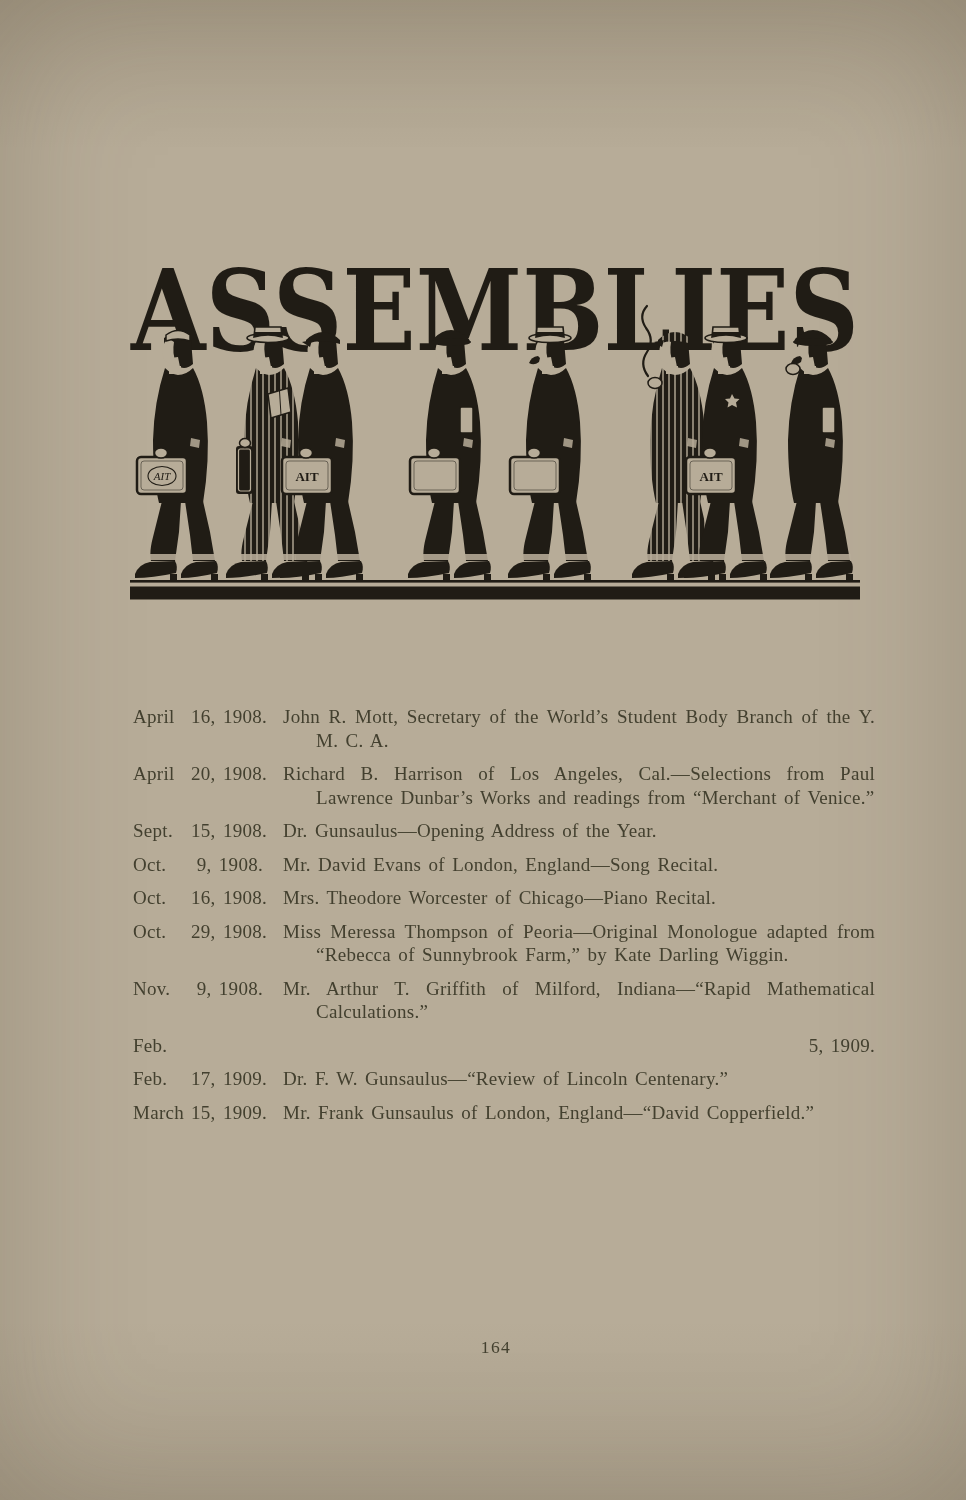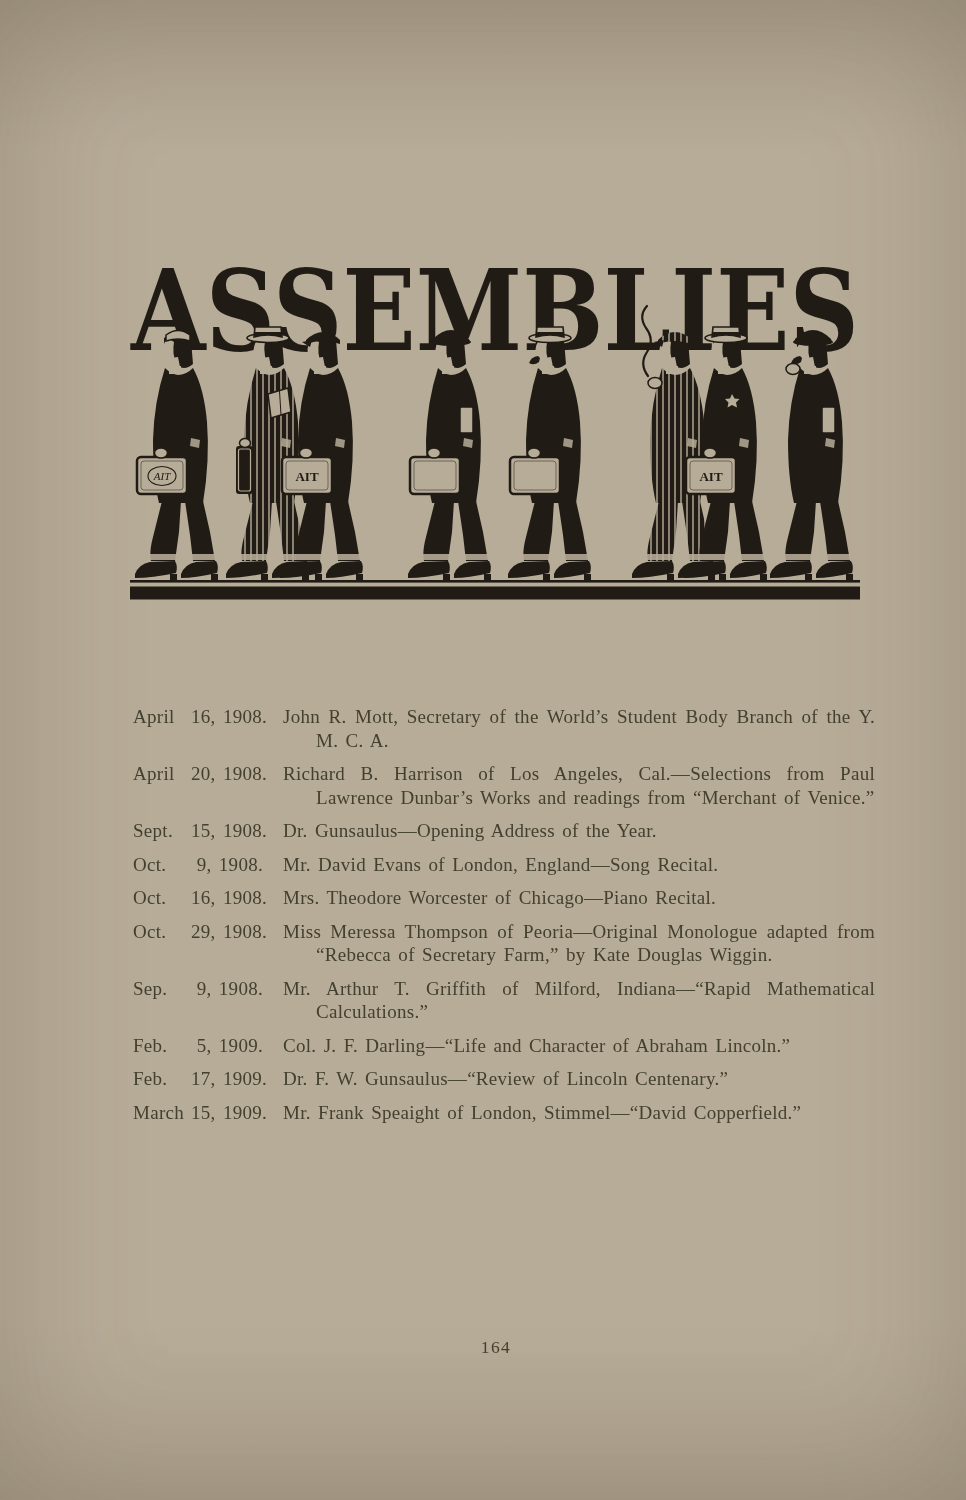--- a/index.html
+++ b/index.html
@@ -233,38 +233,37 @@
       <span class="desc">Mr. David Evans of London, England—Song Recital.</span>
     </div>
       <div class="entry">
       <span class="m">Oct.</span>
       <span class="d">16, 1908.</span>
       <span class="desc">Mrs. Theodore Worcester of Chicago—Piano Recital.</span>
     </div>
       <div class="entry">
       <span class="m">Oct.</span>
       <span class="d">29, 1908.</span>
-      <span class="desc">Miss Meressa Thompson of Peoria—Original Monologue adapted from “Rebecca of Secretary Farm,” by Kate Douglas Wiggin.</span>
-    </div>
-      <div class="entry">
-      <span class="m">Sep.</span>
+      <span class="desc">Miss Meressa Thompson of Peoria—Original Monologue adapted from “Rebecca of Sunnybrook Farm,” by Kate Darling Wiggin.</span>
+    </div>
+      <div class="entry">
+      <span class="m">Nov.</span>
       <span class="d">9, 1908.</span>
       <span class="desc">Mr. Arthur T. Griffith of Milford, Indiana—“Rapid Mathematical Calculations.”</span>
     </div>
       <div class="entry">
       <span class="m">Feb.</span>
       <span class="d">5, 1909.</span>
-      <span class="desc">Col. J. F. Darling—“Life and Character of Abraham Lincoln.”</span>
     </div>
       <div class="entry">
       <span class="m">Feb.</span>
       <span class="d">17, 1909.</span>
       <span class="desc">Dr. F. W. Gunsaulus—“Review of Lincoln Centenary.”</span>
     </div>
       <div class="entry">
       <span class="m">March</span>
       <span class="d">15, 1909.</span>
-      <span class="desc">Mr. Frank Speaight of London, Stimmel—“David Copperfield.”</span>
+      <span class="desc">Mr. Frank Gunsaulus of London, England—“David Copperfield.”</span>
     </div>
     </div>
 
   <div class="pagenum">164</div>
 </div>
 
 </body></html>

